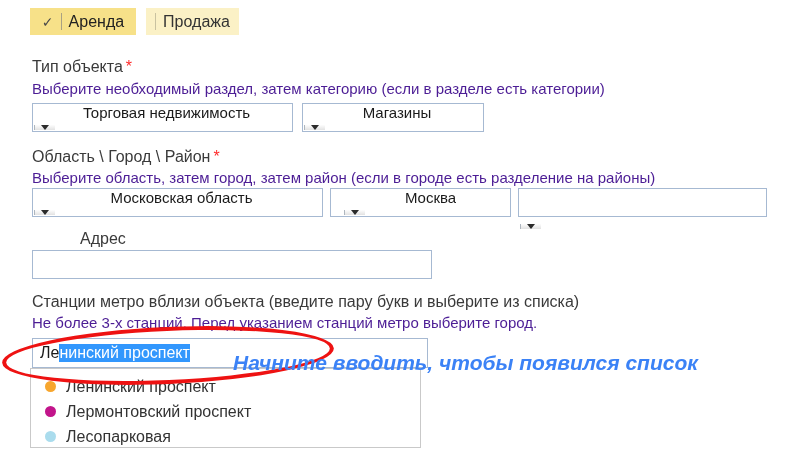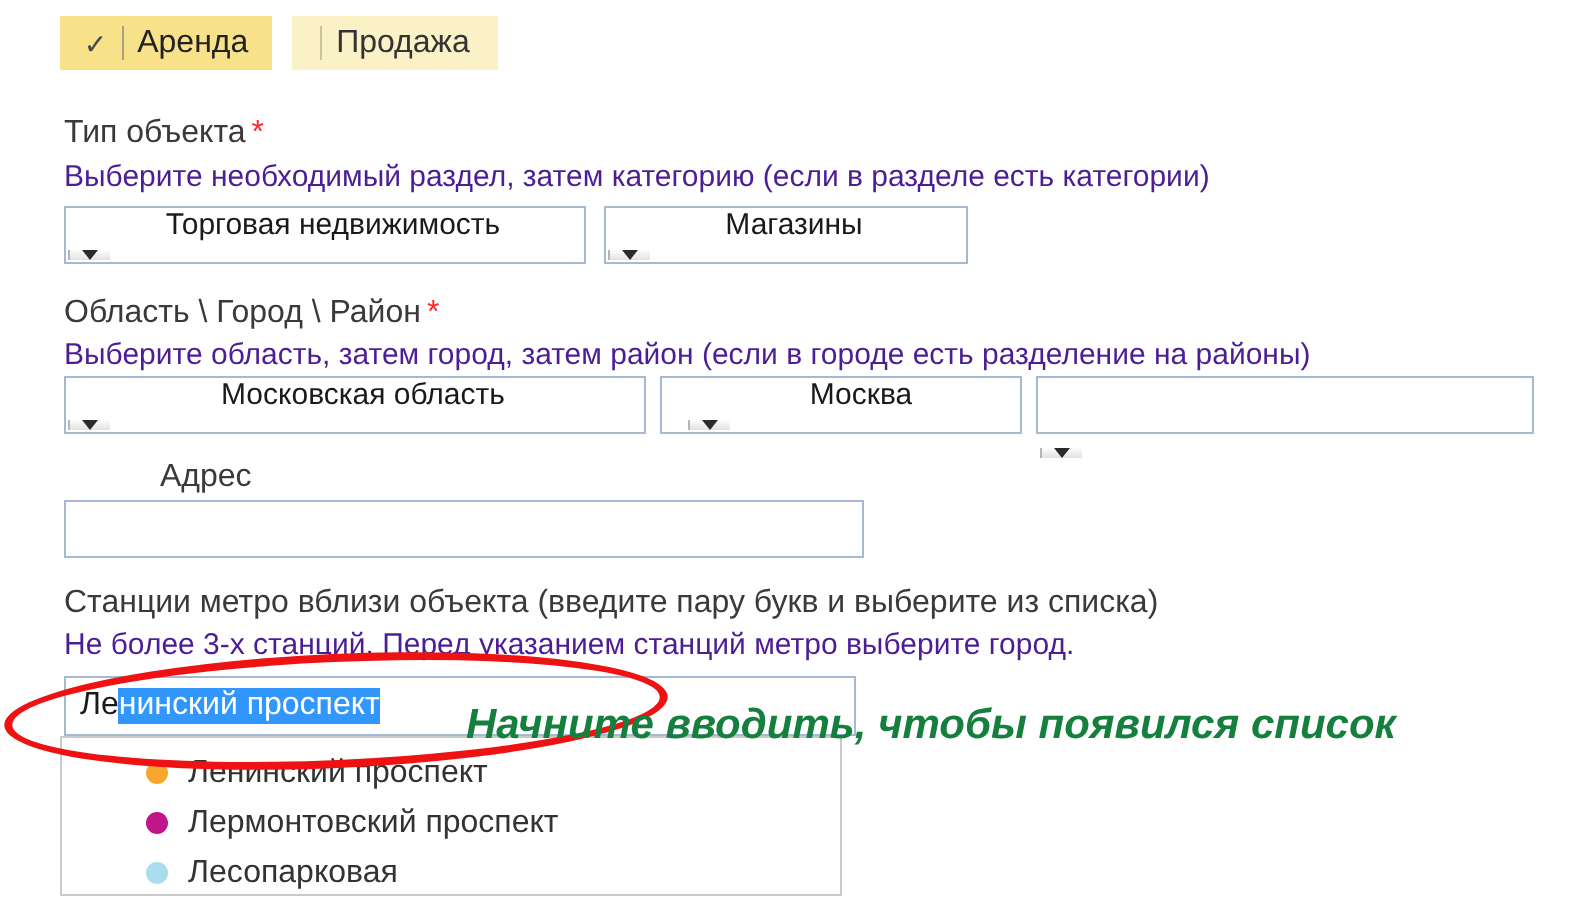--- a/index.html
+++ b/index.html
@@ -2,21 +2,21 @@
 <html><head>
 <meta charset="utf-8">
 <style>
   * { margin:0; padding:0; box-sizing:border-box; }
   body { background:#fff; font-family:"Liberation Sans", sans-serif; }
   .screen { position:relative; width:788px; height:451px; background:#ffffff; overflow:hidden; }
 
   
   .tab { position:absolute; top:8px; height:27px; display:flex; align-items:center; justify-content:center; gap:7px; font-size:16px; color:#222; cursor:pointer; }
   .tab-active { left:30px; width:106px; background:#f7e189; }
-  .tab-inactive { left:146px; width:103px; background:#fbf1c6; color:#333; }
+  .tab-inactive { left:146px; width:93px; background:#fbf1c6; color:#333; }
   .tab .check { font-size:14px; color:#4a4a4a; line-height:1; }
   .tab .vbar { width:1px; height:17px; }
   .tab-active .vbar { background:#a9a183; }
   .tab-inactive .vbar { background:#c9c2a0; }
 
   
   .field-label { position:absolute; left:32px; font-size:16px; color:#3a3a3a; }
   .req { color:#ff2a2a; margin-left:3px; }
   .hint { position:absolute; left:32px; font-size:15px; color:#4c1d95; }
 
@@ -25,21 +25,21 @@
   .select .val { flex:1; padding-left:8px; font-size:15px; color:#1a1a1a; white-space:nowrap; overflow:hidden; }
   .select .btn { width:21px; align-self:stretch; margin:1px; border-left:1px solid #aeb6bf; background:linear-gradient(#fdfdfd,#e2e2e2); display:flex; align-items:center; justify-content:center; }
   .select .tri { width:0; height:0; border-left:4px solid transparent; border-right:4px solid transparent; border-top:5px solid #2b2b2b; }
 
   
   .textbox { position:absolute; border:1px solid #a6b9d2; background:#fff; font-size:16px; color:#1a1a1a; padding:0 7px; font-family:"Liberation Sans", sans-serif;text-align:center; }
   .metrobox { display:flex; align-items:center; }
   .metrobox .sel { background:#3297fd; color:#fff; }
 
   
-  .suggest { position:absolute; left:30px; top:368px; width:391px; height:80px; background:#fff; border:1px solid #c9c9c9; padding-top:5px;padding-left:28px; }
+  .suggest { position:absolute; left:30px; top:368px; width:391px; height:80px; background:#fff; border:1px solid #c9c9c9; padding-top:5px; }
   .sitem { height:25px; display:flex; align-items:center; padding-left:14px; gap:10px; font-size:16px; color:#333; cursor:pointer; }
   .dot { width:11px; height:11px; border-radius:50%; flex:0 0 11px; }
 
   
   .ellipse { position:absolute; left:2px; top:327px; width:332px; height:57px; border:4px solid #ee1212; border-radius:50%; transform:rotate(-2.5deg); pointer-events:none; }
   .callout { position:absolute; left:233px; top:351px; font-size:21px; font-weight:bold; font-style:italic; pointer-events:none; white-space:nowrap; }
 </style>
 </head>
 <body>
 
@@ -117,15 +117,15 @@
       <span class="dot" style="background: rgb(194, 21, 139);"></span>
       <span>Лермонтовский проспект</span>
     </div>
     <div class="sitem">
       <span class="dot" style="background: rgb(170, 220, 237);"></span>
       <span>Лесопарковая</span>
     </div>
   </div>
 
   <div class="ellipse"></div>
-  <div class="callout" style="color: #15803d;">Начните вводить, чтобы появился список</div>
+  <div class="callout" style="color: #3b82f6;">Начните вводить, чтобы появился список</div>
 
 </div>
 
 </body></html>

